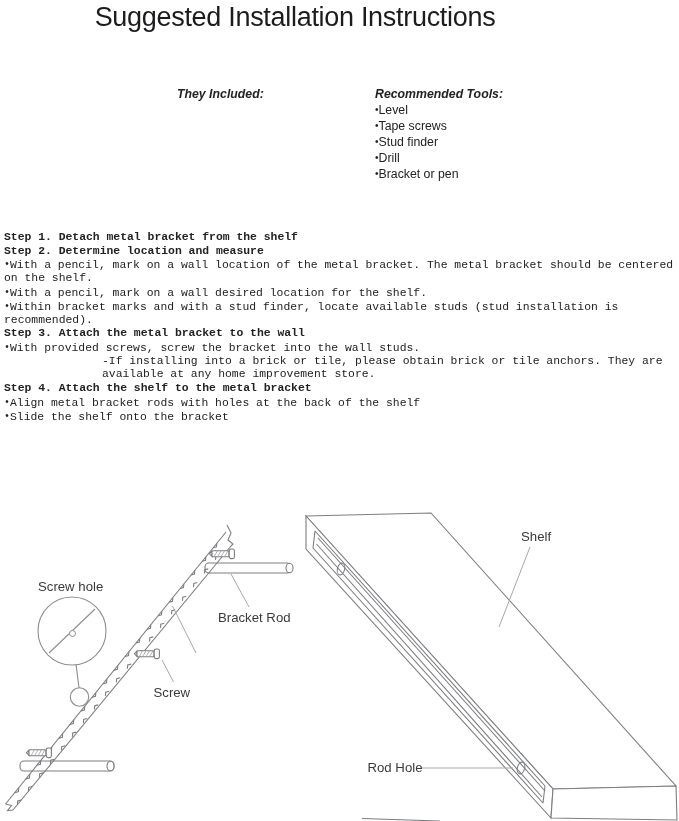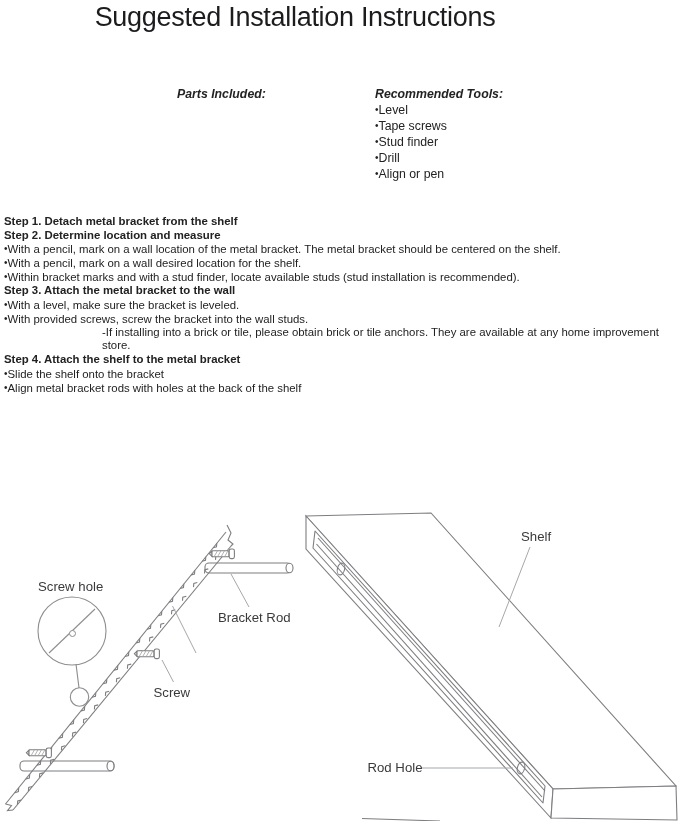--- a/index.html
+++ b/index.html
@@ -3,64 +3,63 @@
 <meta charset="utf-8">
 <style>
   html,body{margin:0;padding:0;background:#ffffff;}
   body{width:679px;height:821px;position:relative;font-family:"Liberation Sans",sans-serif;color:#232323;overflow:hidden;}
   .title{position:absolute;top:2px;left:0;width:590px;text-align:center;font-size:27px;font-weight:400;letter-spacing:-0.3px;color:#1c1c1e;}
   .col{position:absolute;font-size:12.3px;line-height:15.4px;}
   .col .hd{font-weight:bold;font-style:italic;}
   .col-parts{left:177px;top:87px;}
   .col-tools{left:375px;top:87px;}
   .blt{font-size:10px;vertical-align:0.5px;}
-  .steps{position:absolute;left:4px;top:215px;width:674px;font-size:11.4px;line-height:13.55px;color:#222;}
+  .steps{position:absolute;left:4px;top:231px;width:674px;font-size:11.4px;line-height:13.55px;color:#222;font-family:Liberation Mono, monospace;}
   .step-h{font-weight:bold;}
   .step-s{padding-left:98px;}
   .diagram{position:absolute;left:0;top:480px;}
   svg .art{stroke:#7d7e81;stroke-width:1.1;fill:none;}
   svg .artw{stroke:#7d7e81;stroke-width:1.1;fill:#ffffff;}
   svg .hatch{stroke:#9fa0a2;stroke-width:0.8;fill:none;}
   svg .leader{stroke:#a6a7a9;stroke-width:1;fill:none;}
   svg .mag{stroke:#8d8e90;stroke-width:1.1;fill:none;}
   svg text{font-family:"Liberation Sans",sans-serif;font-size:13.2px;fill:#3a3a3c;}
 </style>
 </head>
 <body>
 
 <div class="title">Suggested Installation Instructions</div>
 
 <div class="col col-parts">
-  <div class="hd">Parts Included:</div>
+  <div class="hd">They Included:</div>
 </div>
 
 <div class="col col-tools">
   <div class="hd">Recommended Tools:</div>
   <div>
       <div class="li"><span class="blt">•</span><span>Level</span></div>
       <div class="li"><span class="blt">•</span><span>Tape screws</span></div>
       <div class="li"><span class="blt">•</span><span>Stud finder</span></div>
       <div class="li"><span class="blt">•</span><span>Drill</span></div>
-      <div class="li"><span class="blt">•</span><span>Align or pen</span></div>
+      <div class="li"><span class="blt">•</span><span>Bracket or pen</span></div>
     </div>
 </div>
 
 <div class="steps">
     <div class="step-h">Step 1. Detach metal bracket from the shelf</div>
     <div class="step-h">Step 2. Determine location and measure</div>
     <div class="step-b"><span class="blt">•</span><span>With a pencil, mark on a wall location of the metal bracket. The metal bracket should be centered on the shelf.</span></div>
     <div class="step-b"><span class="blt">•</span><span>With a pencil, mark on a wall desired location for the shelf.</span></div>
     <div class="step-b"><span class="blt">•</span><span>Within bracket marks and with a stud finder, locate available studs (stud installation is recommended).</span></div>
     <div class="step-h">Step 3. Attach the metal bracket to the wall</div>
-    <div class="step-b"><span class="blt">•</span><span>With a level, make sure the bracket is leveled.</span></div>
     <div class="step-b"><span class="blt">•</span><span>With provided screws, screw the bracket into the wall studs.</span></div>
     <div class="step-s">-If installing into a brick or tile, please obtain brick or tile anchors. They are available at any home improvement store.</div>
     <div class="step-h">Step 4. Attach the shelf to the metal bracket</div>
+    <div class="step-b"><span class="blt">•</span><span>Align metal bracket rods with holes at the back of the shelf</span></div>
     <div class="step-b"><span class="blt">•</span><span>Slide the shelf onto the bracket</span></div>
-    <div class="step-b"><span class="blt">•</span><span>Align metal bracket rods with holes at the back of the shelf</span></div>
   </div>
 
 <svg class="diagram" width="679" height="341" viewBox="0 480 679 341" xmlns="http://www.w3.org/2000/svg">
 
   <g>
 
     <g>
       <rect class="artw" x="205" y="563" width="86" height="10" rx="4"></rect>
       <ellipse class="artw" cx="289.5" cy="568" rx="3.5" ry="4.8"></ellipse>
     </g>

